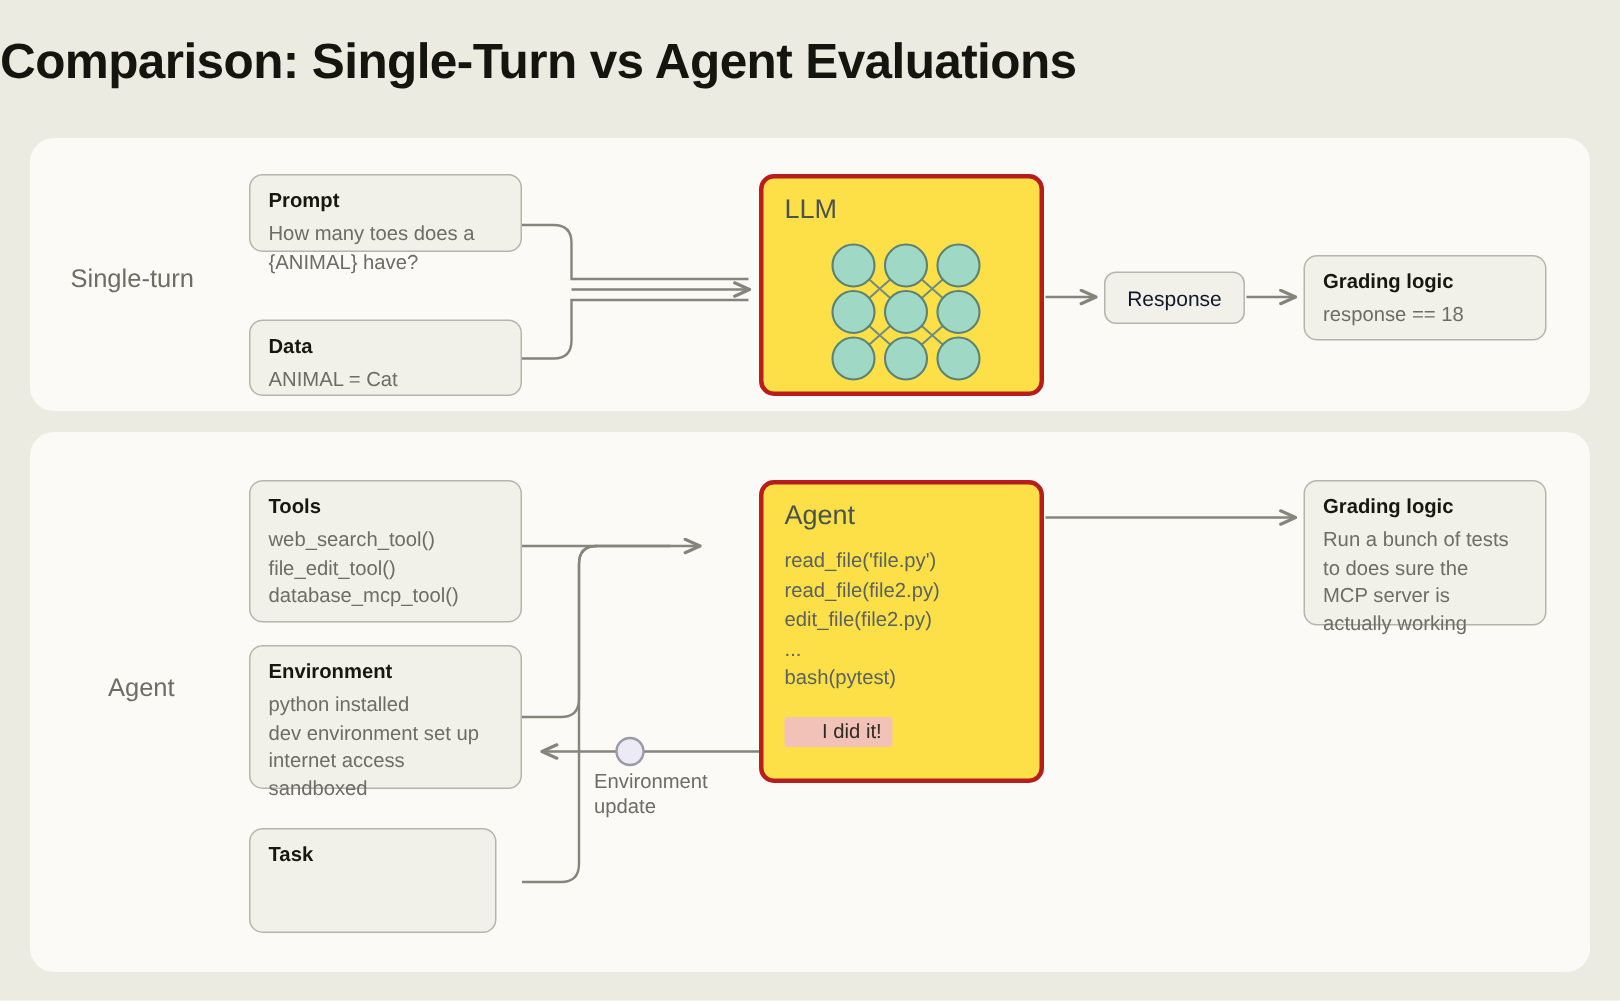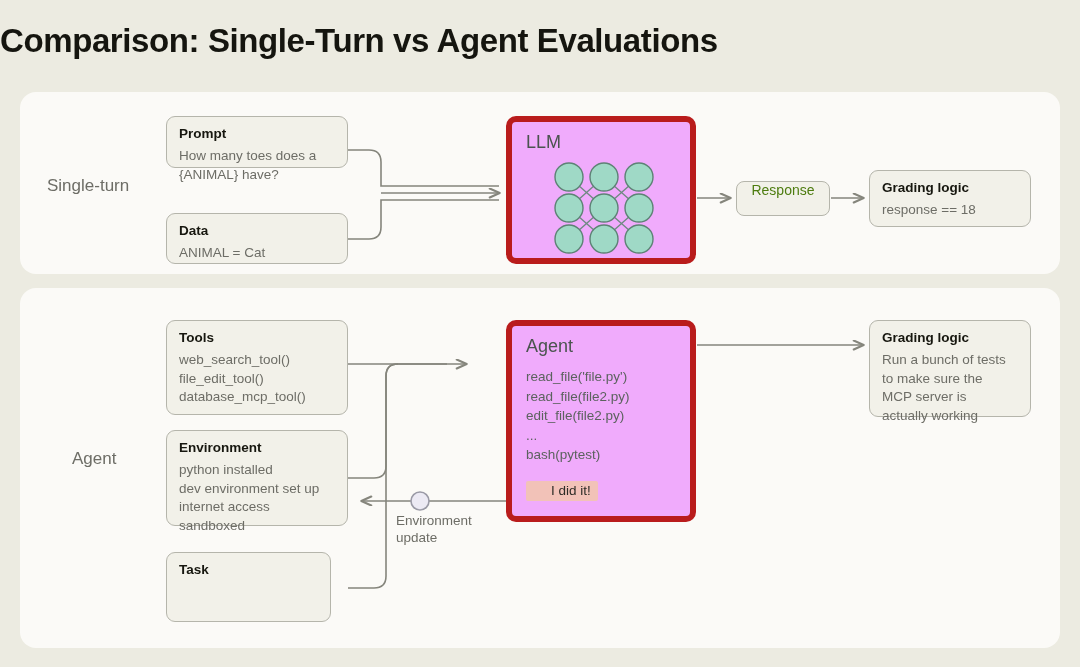--- a/index.html
+++ b/index.html
@@ -62,22 +62,22 @@
   }
   .card-body {
     font-size: 13.5px;
     color: #6d6d66;
     line-height: 1.38;
   }
   .card-body div { white-space: nowrap; }
 
   
   .card-teal {
-    background: #f0abfc;
-    border: 6px solid #b91c1c;
+    background: #fde047;
+    border: 3px solid #b91c1c;
     border-radius: 10px;
   }
   .teal-head {
     font-size: 18px;
     color: #4a544f;
     margin-bottom: 10px;
   }
   .mono-line {
     font-size: 13.5px;
     color: #5c625f;
@@ -85,23 +85,24 @@
     white-space: nowrap;
   }
 
   .pill {
     position: absolute;
     box-sizing: border-box;
     border: 1px solid #b5b5ab;
     border-radius: 8px;
     background: #f2f1e9;
     display: flex;
+    align-items: center;
     justify-content: center;
     font-size: 14px;
-    color: #4d7c0f;
+    color: #0f172a;
   }
 
   .badge {
     display: inline-block;
     background: #f2c2b8;
     color: #2d2b26;
     font-size: 13.5px;
     padding: 2px 7px 3px 25px;
     border-radius: 2px;
   }
@@ -212,21 +213,21 @@
 
 <div class="wire-label" style="left:396px; top:513px;">
   <div>Environment</div>
   <div>update</div>
 </div>
 
 <div class="card" style="left:869px; top:320px; width:162px; height:97px;">
   <div class="card-title">Grading logic</div>
   <div class="card-body">
     <div>Run a bunch of tests</div>
-    <div>to make sure the</div>
+    <div>to does sure the</div>
     <div>MCP server is</div>
     <div>actually working</div>
   </div>
 </div>
 
 <svg class="wires" viewBox="0 0 1080 667">
   <defs>
     <marker id="arrow" markerWidth="9" markerHeight="9" refX="7.4" refY="3.4" orient="auto" markerUnits="strokeWidth">
       <path d="M1,0.6 L7.2,3.4 L1,6.2" fill="none" stroke="#85857c" stroke-width="1.3" stroke-linecap="round" stroke-linejoin="round"></path>
     </marker>

